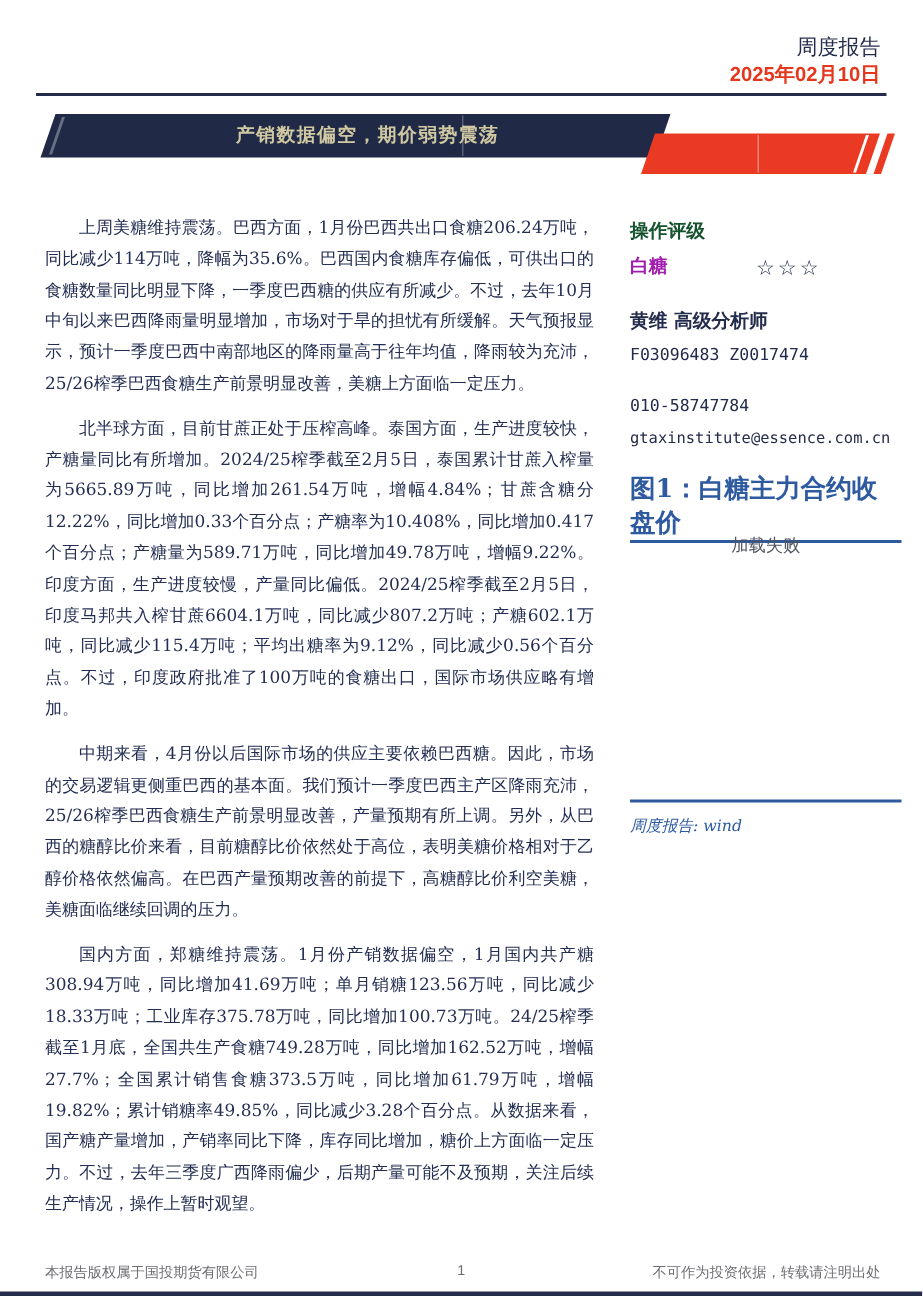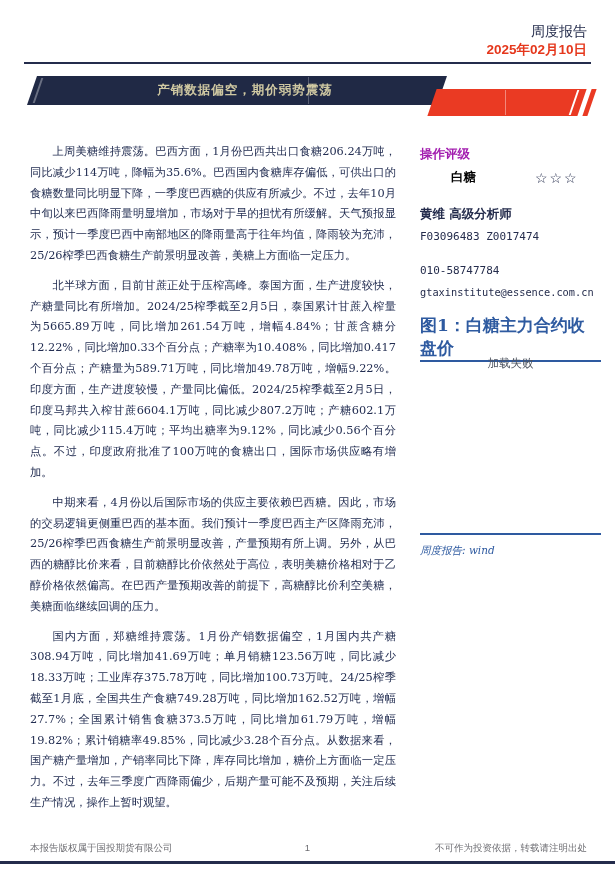--- a/index.html
+++ b/index.html
@@ -65,25 +65,25 @@
   .main-col { position: absolute; left: 30px; top: 142px; width: 366px; }
   .main-col p {
     font-family: "DejaVu Serif", "Liberation Serif", serif;
     font-size: 11.3px; line-height: 20.8px; color: #232e52;
     text-align: justify; text-indent: 2em; margin-bottom: 9px;
   }
 
   
   .sidebar { position: absolute; left: 420px; top: 146px; width: 181px; }
   .sb-abs { position: absolute; left: 0; width: 100%; }
-  .rating-label { top: 0; font-size: 12.5px; font-weight: bold; color: #a21caf;
+  .rating-label { top: 0; font-size: 12.5px; font-weight: bold; color: #14532d;
     font-family: "DejaVu Serif", serif; }
   .rating-row { top: 23px; display: flex; align-items: center; }
-  .rating-item { font-size: 12.5px; font-weight: bold; color: #000000; width: 84px;
-    font-family: "DejaVu Serif", serif; margin-left: 31px; }
+  .rating-item { font-size: 12.5px; font-weight: bold; color: #a21caf; width: 84px;
+    font-family: "DejaVu Serif", serif; }
   .rating-stars { font-size: 14px; color: #242c4c; letter-spacing: 2px; }
   .analyst-name { top: 60px; font-size: 12.5px; font-weight: bold; color: #242c4c;
     font-family: "DejaVu Serif", serif; }
   .analyst-ids { top: 84px; font-family: "DejaVu Sans Mono", monospace; font-size: 11px; color: #242c4c; }
   .contact-phone { top: 118px; font-family: "DejaVu Sans Mono", monospace; font-size: 11px; color: #242c4c; }
   .contact-email { top: 140px; font-family: "DejaVu Sans Mono", monospace; font-size: 10.3px; color: #242c4c; }
   .figure-title {
     top: 168px; font-size: 17px; font-weight: bold; color: #2e5aa0;
     font-family: "DejaVu Serif", serif; padding-bottom: 0; border-bottom: 2px solid #2e5aa0;
   }

